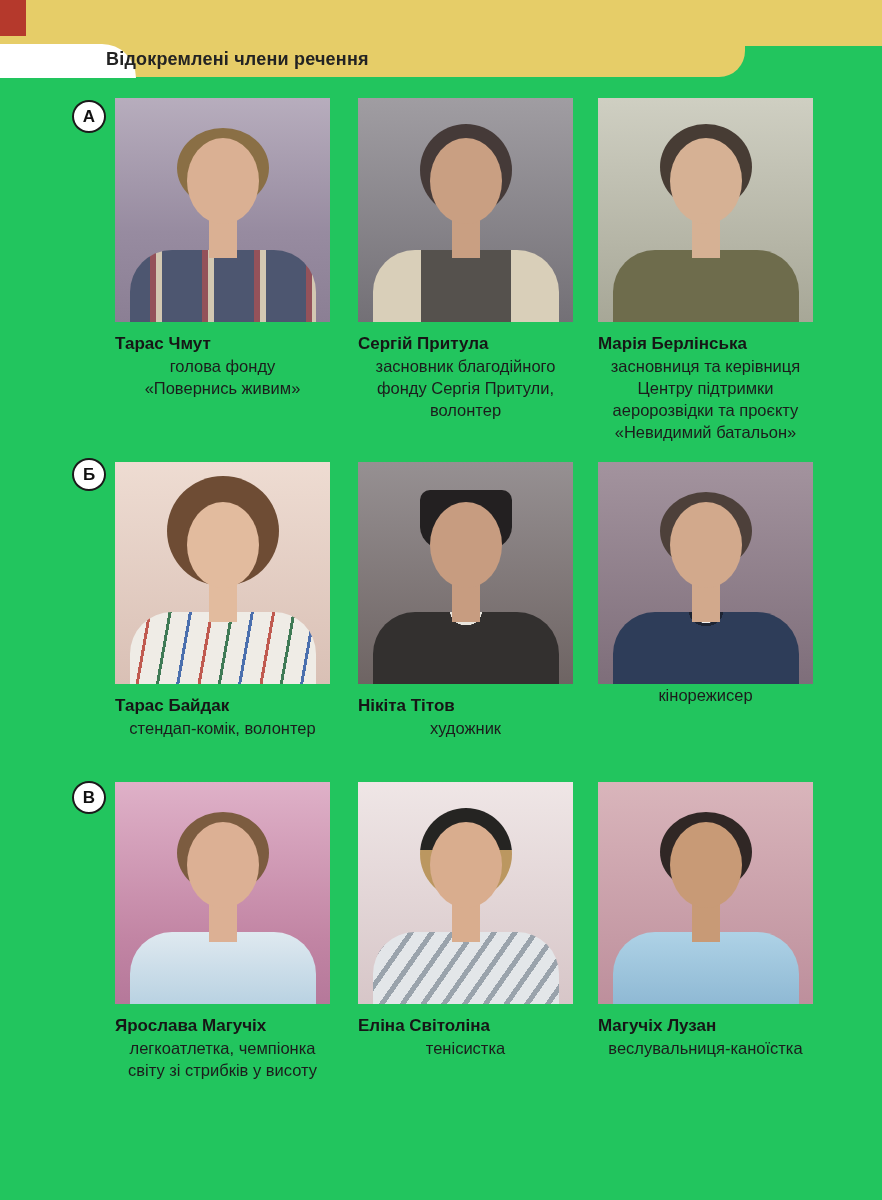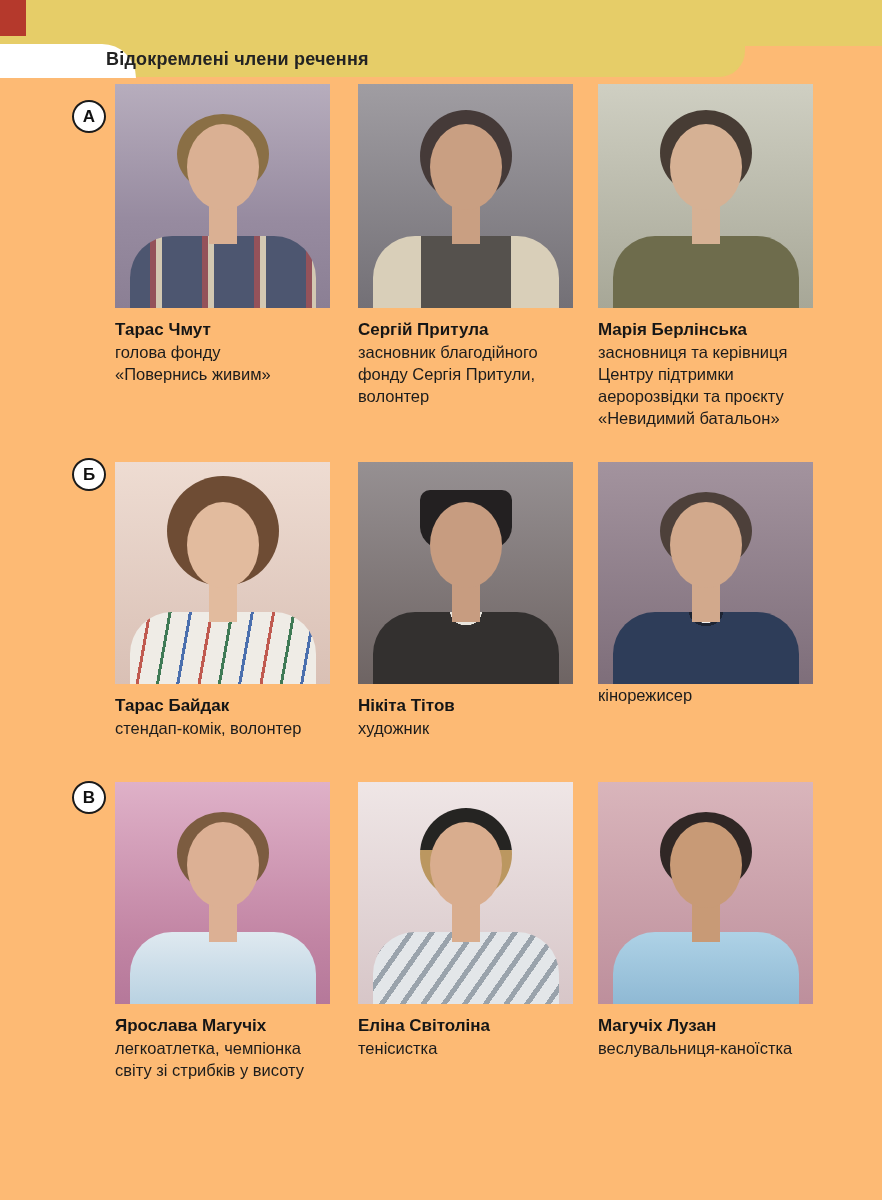--- a/index.html
+++ b/index.html
@@ -1,44 +1,44 @@
 <!DOCTYPE html>
 <html><head>
 <meta charset="utf-8">
 <style>
   html,body{margin:0;padding:0;background:#ffffff;}
   body{font-family:"Liberation Sans",sans-serif;}
-  .page{position:relative;width:882px;height:1200px;background:#fdba74;overflow:hidden;}
+  .page{position:relative;width:882px;height:1200px;background:#22c55e;overflow:hidden;}
 
   
   .band{position:absolute;left:0;top:0;width:882px;height:46px;}
   .tab{position:absolute;left:0;top:44px;width:745px;height:33px;border-radius:0 0 26px 0;}
   .notch{position:absolute;left:0;top:44px;width:136px;height:34px;background:#ffffff;border-top-right-radius:36px;}
   .corner{position:absolute;left:0;top:0;width:26px;height:36px;}
   .title{position:absolute;left:106px;top:49px;font-size:18px;font-weight:bold;color:#232323;letter-spacing:.2px;}
 
   
   .badge{position:absolute;left:72px;width:30px;height:29px;border:2.5px solid #1a1a1a;border-radius:50%;
          display:flex;align-items:center;justify-content:center;font-weight:bold;font-size:17px;color:#111;background:#fff;}
   .badgeA{top:100px}.badgeB{top:458px}.badgeC{top:781px}
 
   
   .cell{position:absolute;width:215px;}
   .c1{left:115px}.c2{left:358px}.c3{left:598px}
-  .rowA{top:84px}.rowB{top:462px}.rowC{top:782px}
+  .rowA{top:98px}.rowB{top:462px}.rowC{top:782px}
 
   .photo{position:relative;width:215px;height:222px;overflow:hidden;background:#b9b2ba;}
   .rowA .photo{height:224px;}
   .p-hair{position:absolute;left:50%;top:26px;width:92px;height:92px;margin-left:-46px;border-radius:50%;}
   .p-torso{position:absolute;left:50%;bottom:0;width:186px;height:72px;margin-left:-93px;border-radius:42px 42px 0 0;}
   .p-neck{position:absolute;left:50%;top:118px;width:28px;height:42px;margin-left:-14px;}
   .p-face{position:absolute;left:50%;top:40px;width:72px;height:86px;margin-left:-36px;border-radius:50%;}
 
   .name{margin-top:11px;font-size:17px;font-weight:bold;color:#161616;line-height:22px;}
-  .desc{font-size:16.5px;color:#1c1c1c;line-height:22px;white-space:pre-line;}
+  .desc{font-size:16.5px;color:#1c1c1c;line-height:22px;white-space:pre-line;text-align:center;}
 
   
   .credit{position:absolute;right:72px;top:1104px;text-align:right;font-family:"DejaVu Serif",serif;
           font-style:italic;font-weight:bold;font-size:15.5px;line-height:22px;color:#242424;white-space:pre-line;}
 </style>
 </head>
 <body>
 
 <div class="page">
 

